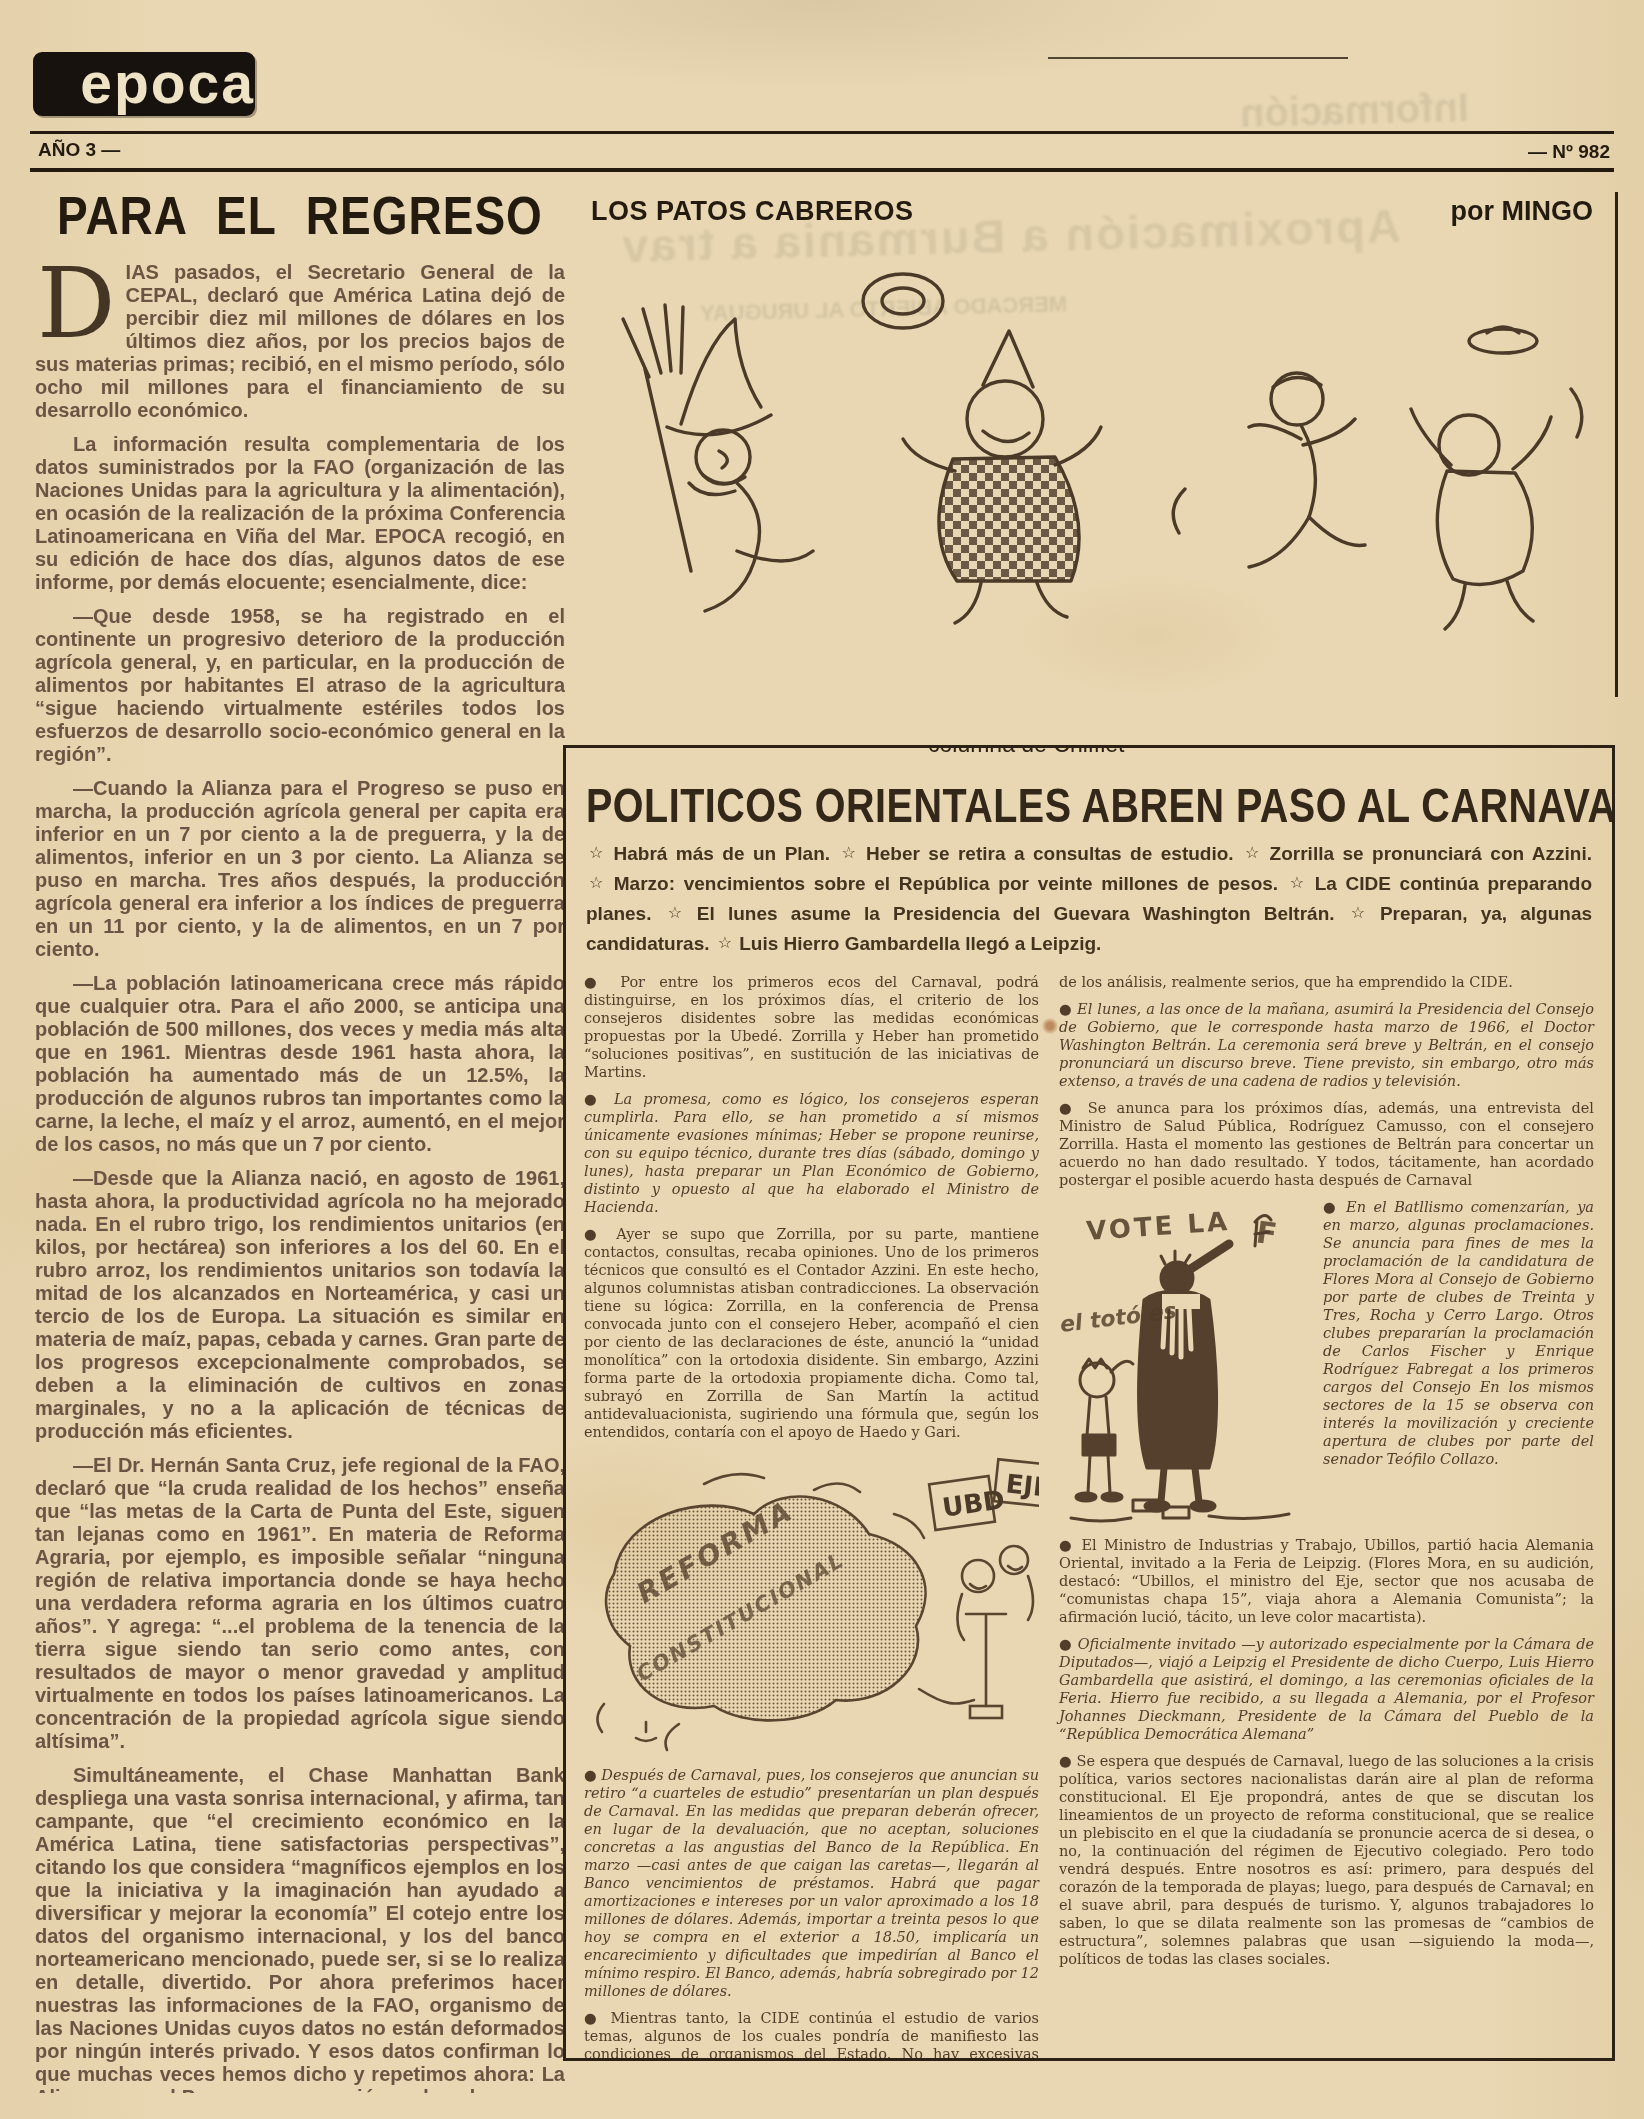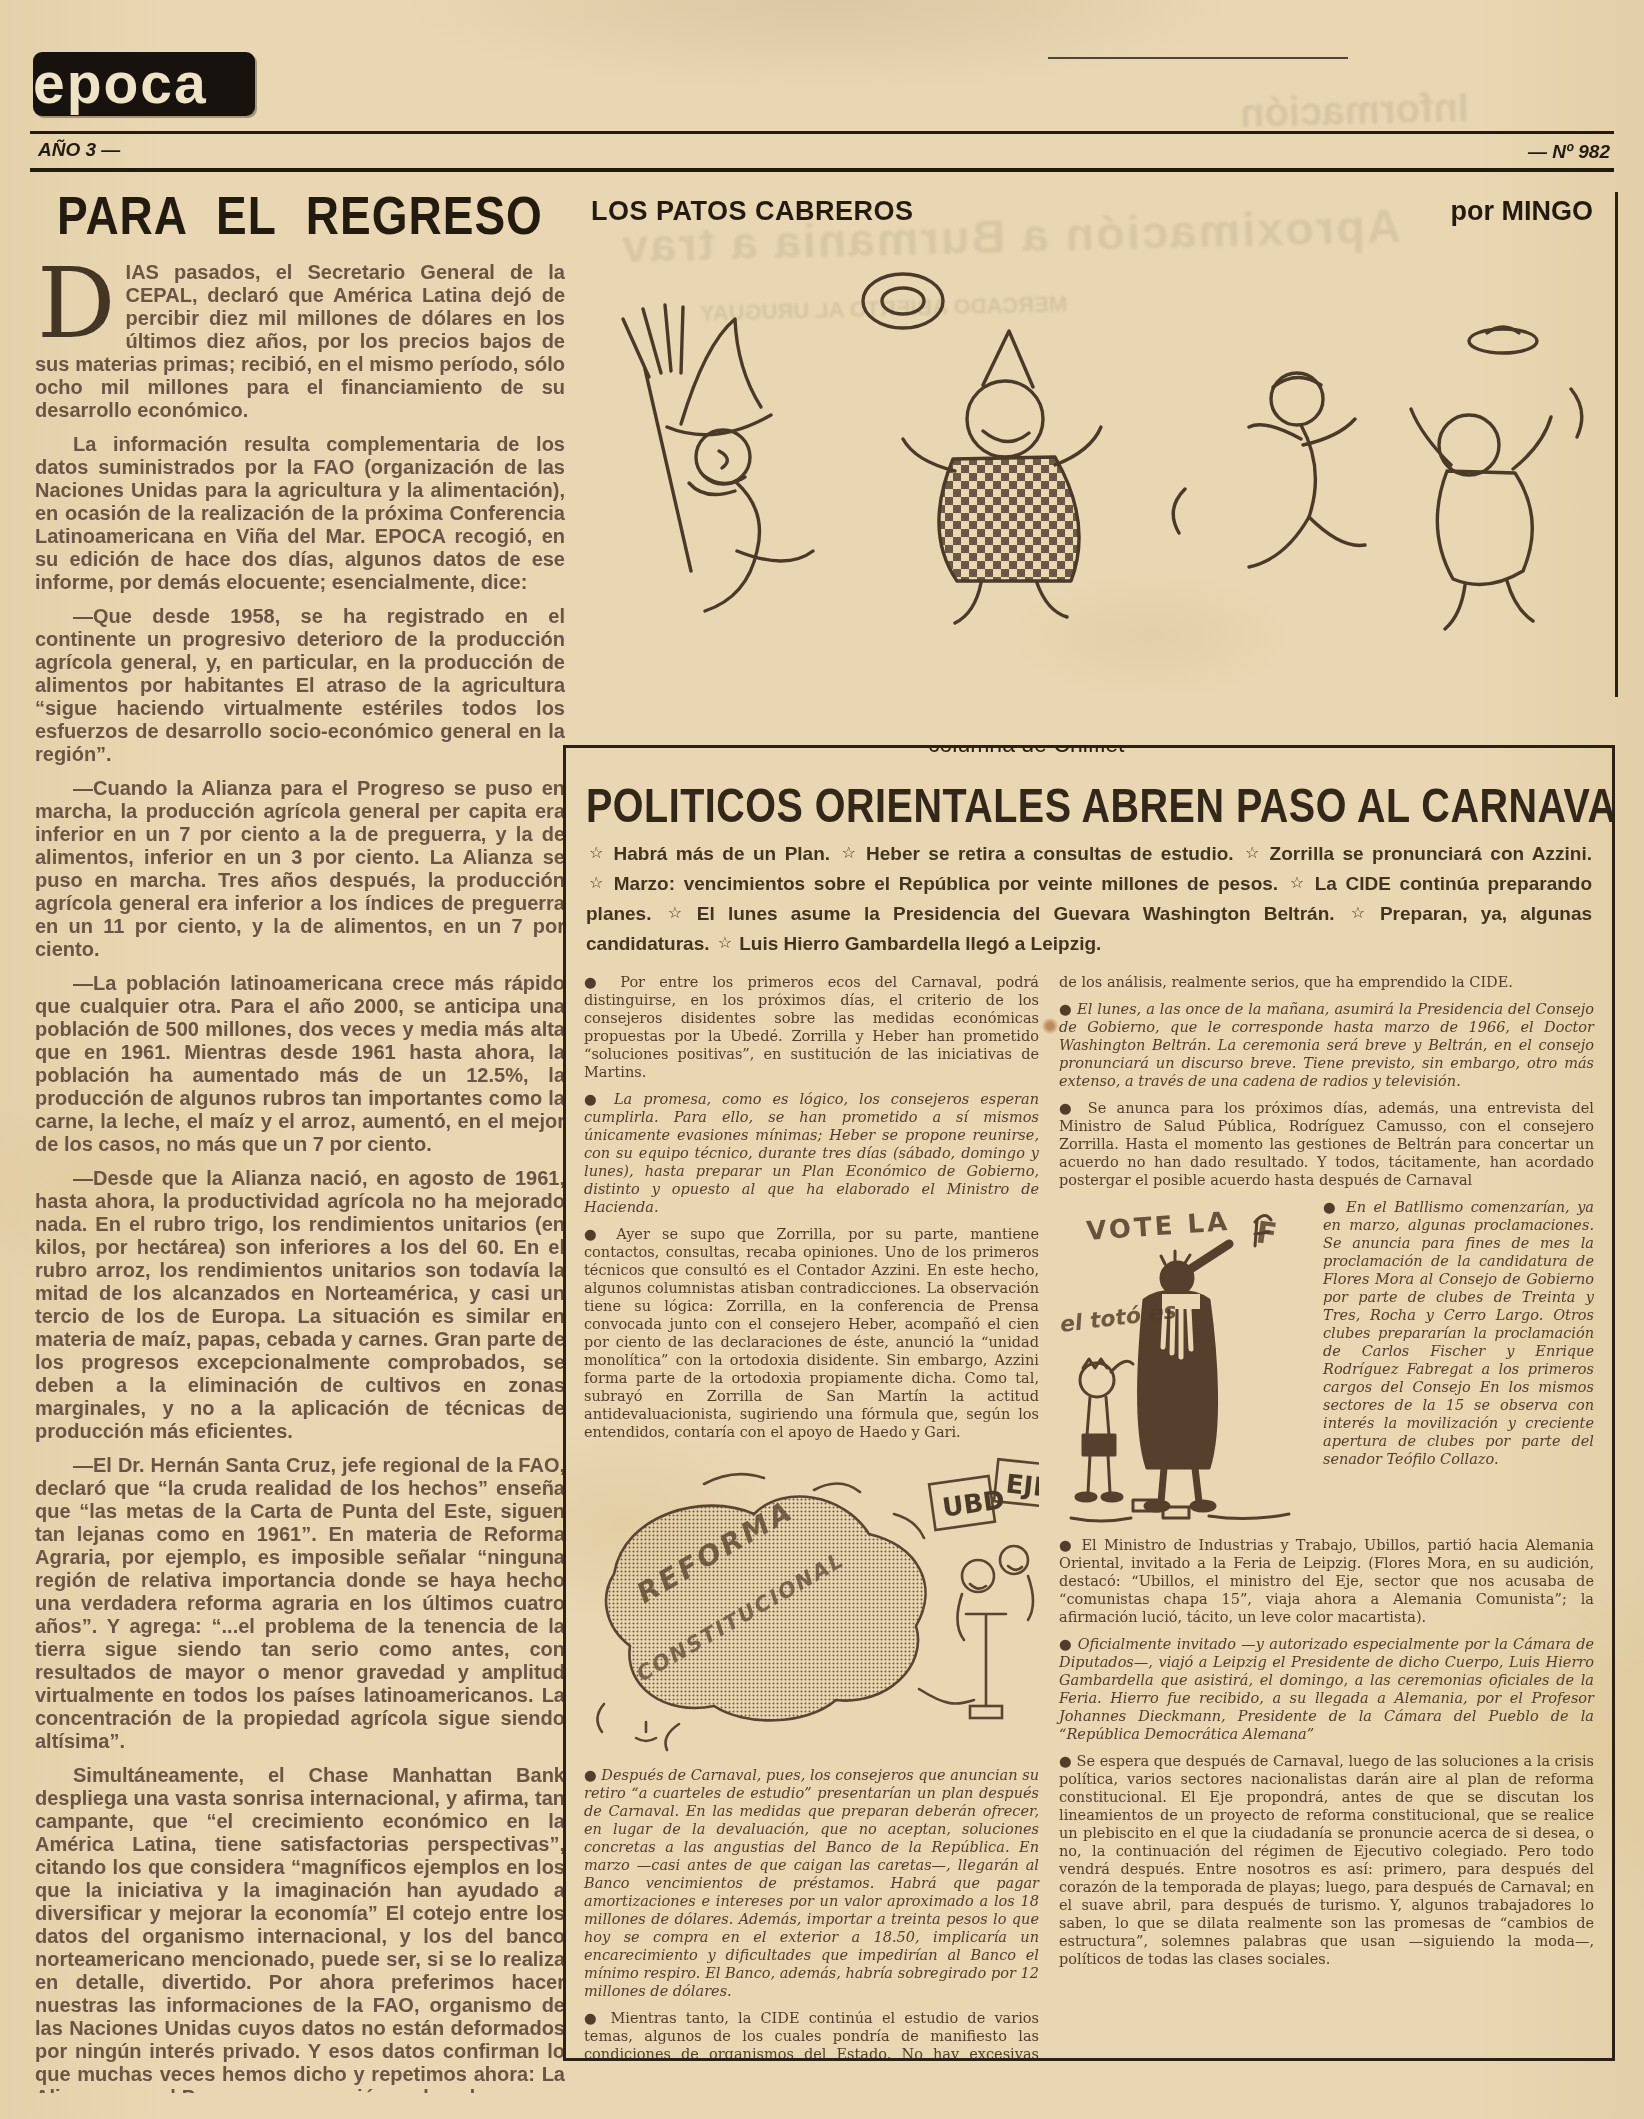--- a/index.html
+++ b/index.html
@@ -9,28 +9,28 @@
       radial-gradient(ellipse 300px 200px at 8% 56%, rgba(205,160,90,.18), transparent 60%),
       radial-gradient(ellipse 260px 160px at 38% 72%, rgba(200,150,80,.14), transparent 60%),
       radial-gradient(ellipse 420px 300px at 97% 82%, rgba(210,170,100,.16), transparent 60%),
       radial-gradient(ellipse 600px 130px at 50% 0%, rgba(120,90,60,.12), transparent 70%),
       radial-gradient(ellipse 200px 90px at 70% 30%, rgba(190,140,75,.10), transparent 70%),
       linear-gradient(90deg, rgba(180,140,80,.08), rgba(0,0,0,0) 10%, rgba(0,0,0,0) 90%, rgba(180,140,80,.10));
     font-family:"Liberation Sans",sans-serif;color:#3a2c1e;}
   .abs{position:absolute;}
   
   .logo{left:33px;top:52px;width:222px;height:64px;background:#17120d;color:#efe3c6;
-    font-size:57px;font-weight:bold;letter-spacing:2px;text-align:left;line-height:62px;
+    font-size:57px;font-weight:bold;letter-spacing:2px;text-align:right;line-height:62px;
     border-radius:9px;box-shadow:2px 2px 0 rgba(40,30,15,.35);}
   .dirline{left:1048px;top:57px;width:300px;height:2px;background:#2c2115;opacity:.8;}
   .director{left:1050px;top:66px;width:470px;font-family:"Liberation Serif",serif;
     font-weight:bold;font-style:italic;font-size:16.5px;line-height:1.75;color:#241b10;}
   .rule-a{left:30px;top:131px;width:1584px;height:3px;background:#241b10;}
   .rule-b{left:30px;top:168px;width:1584px;height:4px;background:#241b10;}
-  .band{left:30px;top:136px;width:1584px;height:30px;font-size:19px;font-weight:bold;color:#241b10;font-style:italic;}
+  .band{left:30px;top:136px;width:1584px;height:30px;font-size:19px;font-weight:bold;color:#241b10;}
   .band .yr{position:absolute;left:8px;top:3px;}
   .band .dt{position:absolute;left:0;right:0;top:3px;text-align:center;}
   .band .no{position:absolute;right:4px;top:5px;}
   
   .ghost{transform:scaleX(-1) rotate(1.5deg);color:rgba(74,57,43,.11);font-weight:bold;white-space:nowrap;filter:blur(1px);}
   .ghost.g1{left:1240px;top:88px;font-size:40px;}
   .ghost.g2{left:620px;top:208px;font-size:47px;letter-spacing:2px;color:rgba(74,57,43,.10);}
   .ghost.g3{left:700px;top:296px;font-size:22px;color:rgba(74,57,43,.12);}
   .stain-dot{left:1042px;top:1018px;width:16px;height:16px;border-radius:50%;
     background:radial-gradient(circle,#a4622f 30%,rgba(164,98,47,0) 75%);opacity:.65;}

